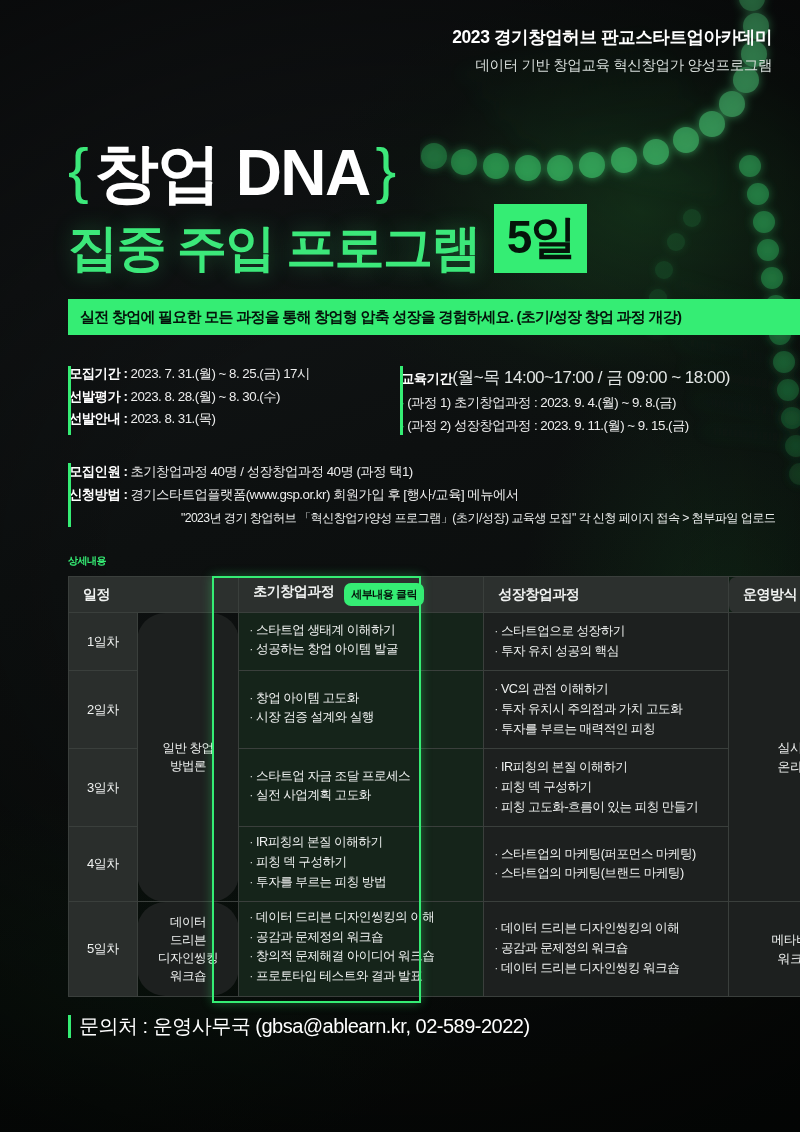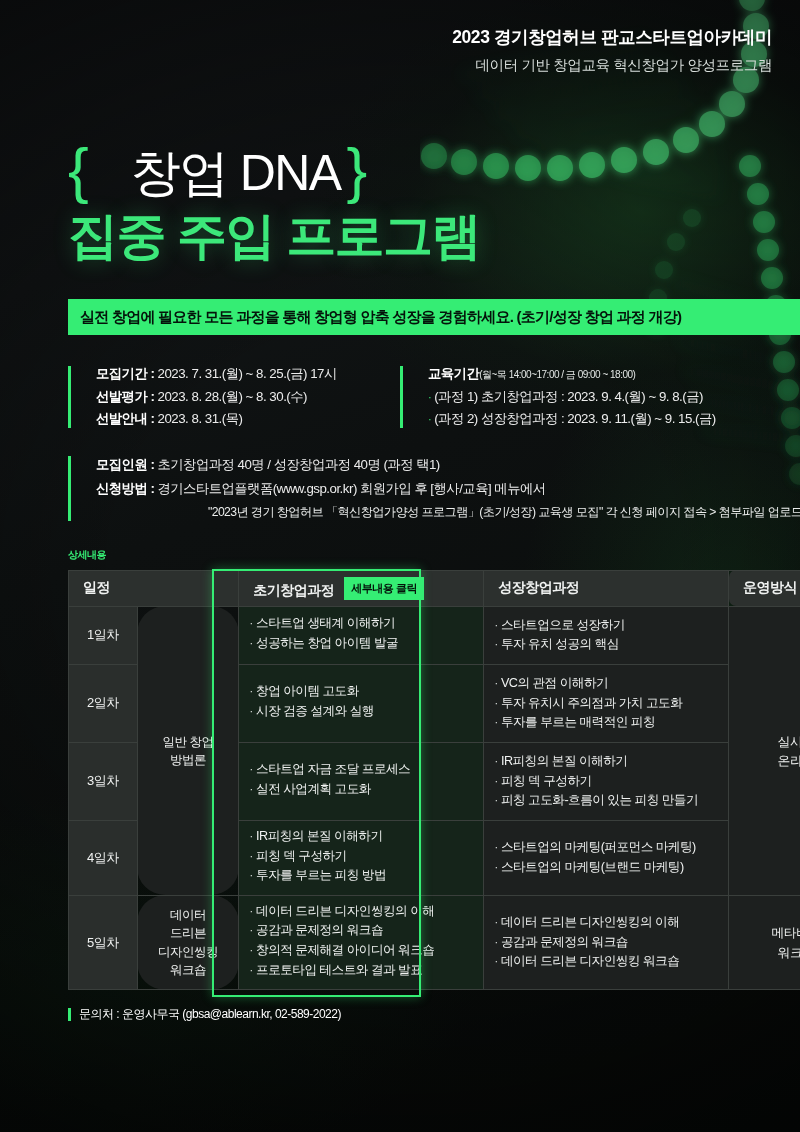--- a/index.html
+++ b/index.html
@@ -86,32 +86,31 @@
   }
   .brace {
     color: #3ce87a;
     font-size: 62px;
     font-weight: 300;
     line-height: 1;
     position: relative;
     top: -3px;
   }
   .title-white {
-    font-size: 50px;
-    font-weight: normal;
+    font-size: 64px;
+    font-weight: bold;
     letter-spacing: -1.6px;
     color: #ffffff;
     line-height: 1;
-    margin-left: 36px;
   }
 
   .title-row2 {
     margin-top: 8px;
     display: flex;
-    align-items: flex-start;
+    align-items: flex-end;
     gap: 14px;
     height: 62px;
   }
   .title-green {
     font-size: 50px;
     font-weight: bold;
     letter-spacing: -1.6px;
     color: #3ce87a;
     line-height: 1;
     text-shadow: 0 0 22px rgba(60,232,122,.30);
@@ -151,31 +150,31 @@
   .info-col { position: relative; }
   .info-col.left  { width: 310px; }
   .info-col.right { width: 358px; }
 
   .gbar {
     position: absolute;
     left: 0; top: 3px; bottom: 3px;
     width: 3px;
     background: #35ed74;
   }
-  .info-body { padding-left: 28px; }
+  .info-body { padding-left: 1px; }
 
   .iline {
     font-size: 13.3px;
     line-height: 1.72;
     letter-spacing: -0.5px;
     color: #ececec;
     white-space: nowrap;
   }
   .iline b { color: #ffffff; font-weight: bold; }
-  .tiny { font-size: 10px; color: #e2e6e4; }
+  .tiny { font-size: 17px; color: #e2e6e4; }
   .bullet-dot { color: #35ed74; margin-right: 3px; font-size: 11px; }
 
   .info-block2 {
     position: relative;
     margin: 22px 0 0 68px;
     width: 690px;
   }
   .info-block2 .iline { line-height: 1.78; font-size: 13.3px; }
   .note-line {
     font-size: 12.2px;
@@ -216,32 +215,33 @@
     height: 36px;
     font-size: 14px;
     font-weight: bold;
     padding: 0 14px;
     text-align: left;
   }
   th.th-center { text-align: center; padding: 0; border-radius: 7px; }
 
   .th-inner {
     display: flex;
-    align-items: flex-end;
+    align-items: flex-start;
     gap: 10px;
   }
   .click-badge {
     background: #35ed74;
     color: #04130a;
     font-size: 11px;
     font-weight: bold;
     padding: 6px 7px;
     letter-spacing: -0.5px;
     line-height: 1;
     white-space: nowrap;
+    border-radius: 7px;
   }
 
   td.day {
     width: 58px;
     text-align: center;
     font-size: 13px;
     background: #2a2e2c;
   }
   td.track {
     width: 86px;
@@ -283,21 +283,21 @@
     z-index: 9;
     box-shadow: 0 0 10px rgba(53,237,116,.35);
   }
 
   
   .contact {
     position: relative;
     margin: 16px 0 0 68px;
     width: 600px;
     padding-left: 11px;
-    font-size: 12px;
+    font-size: 20px;
     letter-spacing: -0.5px;
     color: #ffffff;
   }
   .contact .gbar2 {
     position: absolute; left: 0; top: 2px; bottom: 2px;
     width: 3px; background: #35ed74;
   }
 
   
   .footer {
@@ -409,20 +409,21 @@
     <div class="hero">
 
       <div class="title-row1">
         <span class="brace">{</span>
         <span class="title-white">창업 DNA</span>
         <span class="brace">}</span>
       </div>
 
       <div class="title-row2">
         <span class="title-green">집중 주입 프로그램</span>
+        <span class="badge-days">5일</span>
       </div>
     </div>
 
     <div class="green-bar">실전 창업에 필요한 모든 과정을 통해 창업형 압축 성장을 경험하세요. (초기/성장 창업 과정 개강)</div>
 
     <div class="info-cols">
 
       <div class="info-col left">
         <span class="gbar"></span>
         <div class="info-body">

